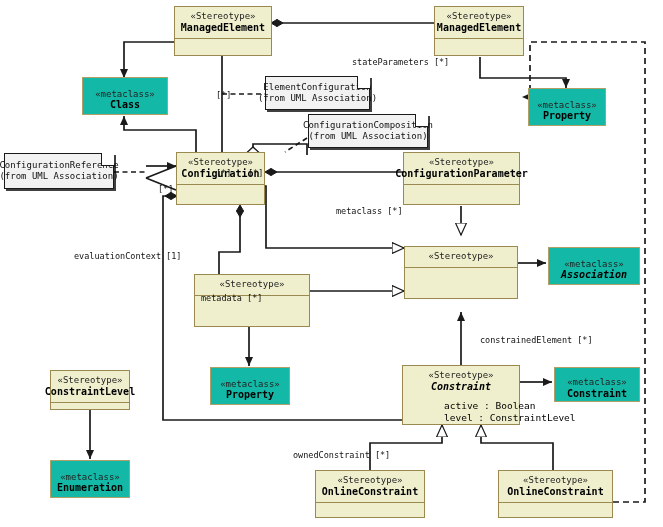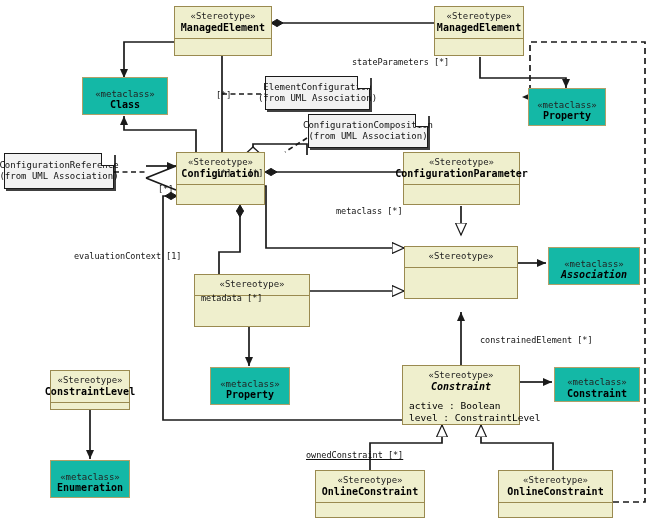--- a/index.html
+++ b/index.html
@@ -14,21 +14,21 @@
   .box{position:absolute;box-sizing:border-box;border:1px solid #9a8a50;
        background:#EFEFCD;display:flex;flex-direction:column;}
   .box.meta{background:#14b8a6;border-color:#b0a068;}
   .box .hdr{flex:0 0 auto;display:flex;flex-direction:column;align-items:center;
             justify-content:center;padding:4px 3px 5px;line-height:1.18;}
   .box .sep{height:1px;background:#9a8a50;}
   .box .body{flex:1 1 auto;padding:3px 6px;line-height:1.25;}
   .stereo{font-size:9px;color:#222;letter-spacing:0px;white-space:nowrap;}
   .cname{font-size:10px;font-weight:bold;color:#000;white-space:nowrap;}
   .cname.abstract{font-style:italic;}
-  .attr{font-size:9.5px;color:#000;white-space:nowrap;}
+  .attr{font-size:9.5px;color:#000;white-space:nowrap;margin-left:35px;}
 
   
   .note{position:absolute;box-sizing:border-box;background:#F2F2F2;
         border:1px solid #1a1a1a;display:flex;flex-direction:column;
         align-items:center;justify-content:center;line-height:1.25;
         box-shadow:2px 2px 0 0 rgba(0,0,0,0.75);}
   .note .nl{font-size:9px;color:#111;white-space:nowrap;}
   .note .fold{position:absolute;top:-1px;right:-1px;width:12px;height:12px;
         background:#ffffff;border-left:1px solid #1a1a1a;border-bottom:1px solid #1a1a1a;}
 
@@ -279,15 +279,15 @@
   <div class="elabel" style="left:158px;top:152px;">[*]</div>
 
   <div class="elabel" style="left:336px;top:174px;">metaclass [*]</div>
 
   <div class="elabel" style="left:74px;top:219px;">evaluationContext [1]</div>
 
   <div class="elabel" style="left:201px;top:261px;">metadata [*]</div>
 
   <div class="elabel" style="left:480px;top:303px;">constrainedElement [*]</div>
 
-  <div class="elabel" style="left:306px;top:418px;text-decoration:underline;">ownedConstraint [*]</div>
+  <div class="elabel" style="left:293px;top:418px;">ownedConstraint [*]</div>
 
 </div>
 
 </body></html>

